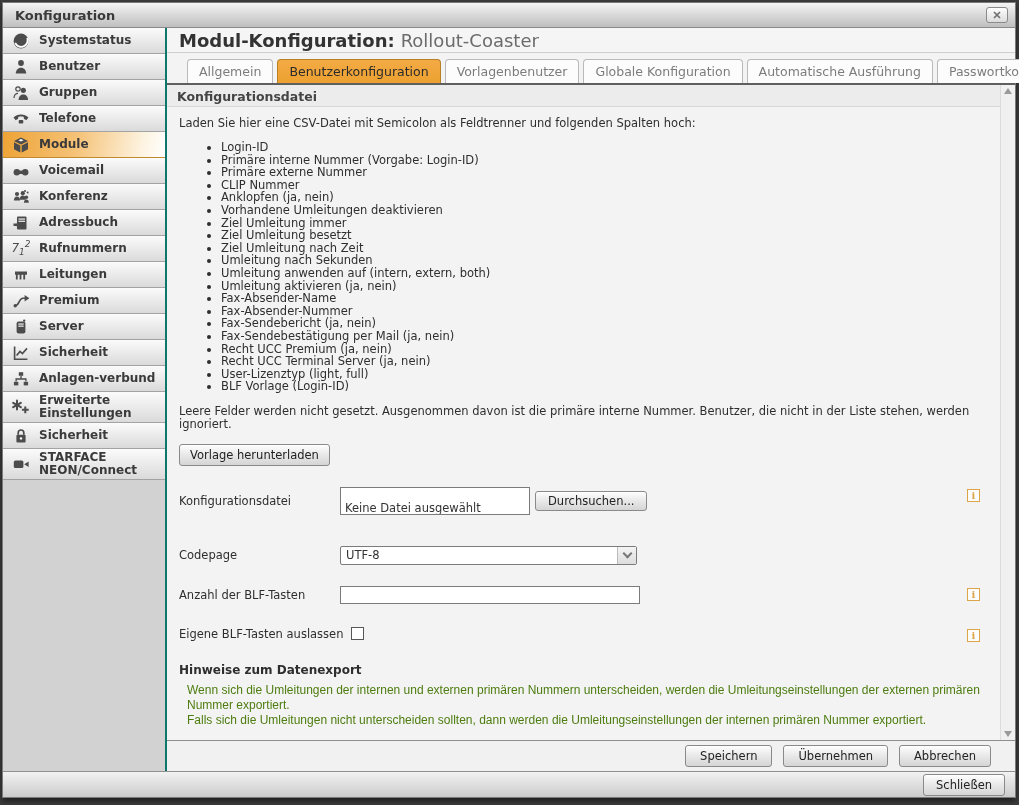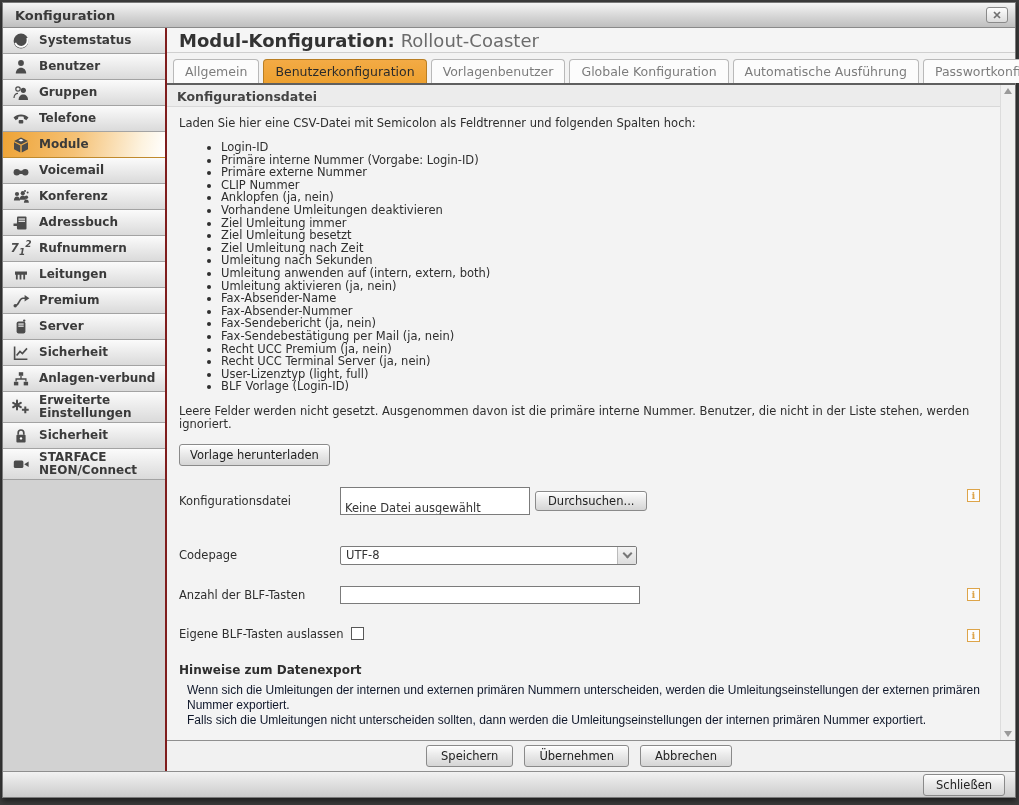--- a/index.html
+++ b/index.html
@@ -9,40 +9,40 @@
     border:1px solid #7a7a7a;background:#f3f3f3;display:flex;flex-direction:column;
     box-shadow:0 3px 6px rgba(0,0,0,.55);}
   
   .titlebar{height:25px;flex:0 0 25px;display:flex;align-items:center;
     background:linear-gradient(#f5f5f5,#d6d6d6 55%,#bfbfbf);border-bottom:1px solid #8a8a8a;}
   .titlebar .title{font-size:13px;font-weight:bold;color:#3a3a3a;padding-left:12px;flex:1;}
   .close-btn{width:22px;height:16px;margin-right:7px;border:1px solid #8a8a8a;border-radius:3px;
     background:linear-gradient(#fdfdfd,#dcdcdc);display:flex;align-items:center;justify-content:center;cursor:pointer;}
   
   .body-row{flex:1;display:flex;min-height:0;}
-  .sidebar{width:164px;flex:0 0 164px;background:#d2d2d2;border-right:2px solid #7f1d1d;
+  .sidebar{width:164px;flex:0 0 164px;background:#d2d2d2;border-right:2px solid #0f766e;
     display:flex;flex-direction:column;}
   .sb-item{display:flex;align-items:center;min-height:26px;padding:2px 0;
     background:linear-gradient(#fbfbfb,#dadada);border-bottom:1px solid #a3a3a3;cursor:pointer;}
   .sb-item.active{background:linear-gradient(100deg,#eea335 0%,#f5c277 45%,#fdf3e0 85%,#ffffff 100%);
     border-bottom:1px solid #c08a2d;}
   .sb-icon{width:36px;flex:0 0 36px;display:flex;align-items:center;justify-content:center;color:#4c4c4c;}
   .sb-icon svg{display:block;}
   .sb-label{font-size:12px;font-weight:bold;color:#3a3a3a;line-height:13px;padding-right:4px;}
-  .ruf{font-weight:bold;font-size:12px;color:#4c4c4c;font-style:italic;}
+  .ruf{font-weight:normal;font-size:12px;color:#4c4c4c;font-style:italic;}
   .ruf sub,.ruf sup{font-size:9px;}
   .sb-fill{flex:1;background:#d2d2d2;}
   .main{flex:1;display:flex;flex-direction:column;min-width:0;background:#f3f3f3;}
   
   .mod-header{flex:0 0 25px;display:flex;align-items:center;padding-left:12px;
     background:#f5f5f5;border-bottom:1px solid #cfcfcf;font-size:18px;}
   .mod-header .k{font-weight:bold;color:#333;}
   .mod-header .v{color:#6b6b6b;margin-left:6px;}
   
-  .tabbar{flex:0 0 31px;display:flex;align-items:flex-start;gap:4px;padding:6px 0 0 6px;
+  .tabbar{flex:0 0 31px;display:flex;align-items:flex-start;gap:4px;padding:6px 0 0 20px;
     background:#f3f3f3;border-bottom:2px solid #5f5f5f;}
   .tab{font-size:12.5px;color:#7c7c7c;background:#fcfcfc;border:1px solid #b9b9b9;border-bottom:none;
     border-radius:4px 4px 0 0;padding:4px 11px;white-space:nowrap;cursor:pointer;}
   .tab.active{background:linear-gradient(#f3ab45,#eda02f);border-color:#b97f24;color:#2b2b2b;}
   
   .content-wrap{flex:1;display:flex;min-height:0;}
   .content{flex:1;overflow:hidden;min-width:0;display:flex;flex-direction:column;}
   .section-header{flex:0 0 22px;background:#ececec;border-bottom:1px solid #d8d8d8;
     font-size:12.5px;font-weight:bold;color:#444;padding:4px 0 0 10px;}
   .section-body{flex:1;padding:9px 12px 0 12px;font-size:11.5px;color:#2e2e2e;}
@@ -70,33 +70,33 @@
     transform:rotate(45deg);margin-top:-3px;}
   .textinput{width:300px;height:18px;background:#fff;border:1px solid #7b7b7b;
     font-size:11.5px;color:#333;padding:1px 4px;font-family:"DejaVu Sans",sans-serif;}
   .checkbox{width:13px;height:13px;background:#fff;border:1px solid #575757;cursor:pointer;}
   .info-icon{position:absolute;right:8px;top:2px;width:13px;height:13px;border:1px solid #dda449;
     color:#dda449;font-family:"DejaVu Serif",serif;font-weight:bold;font-size:10px;line-height:12px;
     text-align:center;cursor:pointer;background:#fdfdfd;}
   .hints{margin-top:22px;}
   .hints .h-title{font-weight:bold;font-size:12px;color:#2e2e2e;}
   .hints p{margin:6px 0 0 8px;font-family:"Liberation Sans",sans-serif;font-size:12px;
-    line-height:15px;color:#0f172a;max-width:830px;}
+    line-height:15px;color:#4d7c0f;max-width:830px;}
   .hints p.second{margin-top:0;}
   .rule{border:none;border-top:1px solid #8d8d8d;margin:17px 2px 0 0;}
   
   .scrollbar{flex:0 0 15px;background:#f0f0f0;border-left:1px solid #dcdcdc;
     display:flex;flex-direction:column;align-items:center;justify-content:space-between;padding:3px 0;}
   .arr-up{width:0;height:0;border-left:4px solid transparent;border-right:4px solid transparent;
     border-bottom:6px solid #9a9a9a;cursor:pointer;}
   .arr-down{width:0;height:0;border-left:4px solid transparent;border-right:4px solid transparent;
     border-top:6px solid #9a9a9a;cursor:pointer;}
   
   .dialog-actions{flex:0 0 31px;border-top:1px solid #8f8f8f;background:#f1f1f1;
-    display:flex;align-items:center;justify-content:center;gap:11px;padding-right:24px;}
+    display:flex;align-items:center;justify-content:flex-end;gap:11px;padding-right:24px;}
   .dialog-actions .btn{padding:3px 14px;}
   
   .bottombar{flex:0 0 26px;border-top:1px solid #8f8f8f;
     background:linear-gradient(#f2f2f2,#cbcbcb);display:flex;align-items:center;justify-content:flex-end;}
   .bottombar .btn{margin-right:10px;padding:3px 12px;}
 </style>
 </head>
 <body>
 
 <div class="window">

